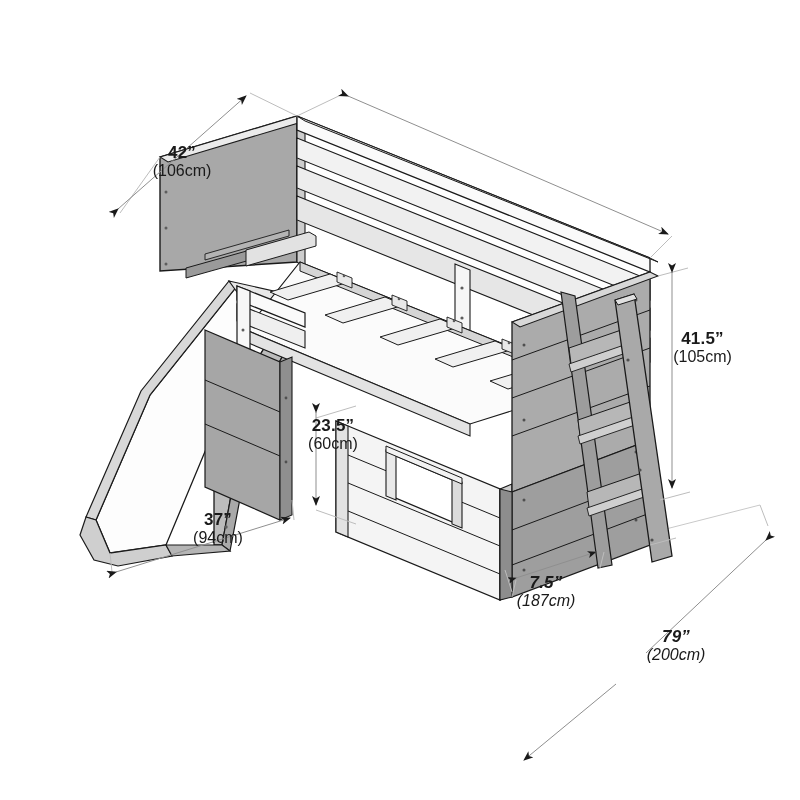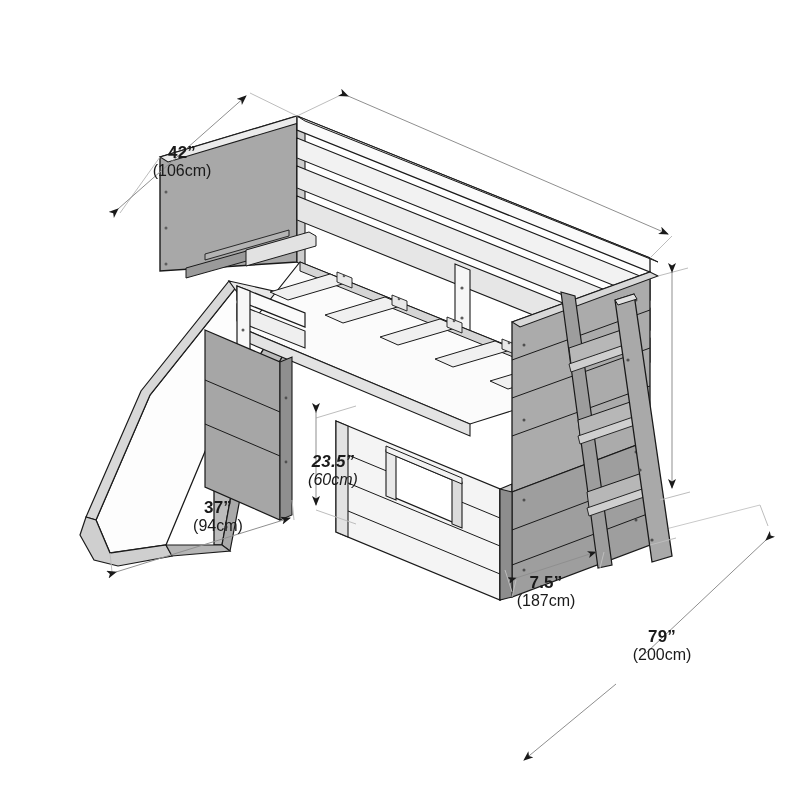--- a/index.html
+++ b/index.html
@@ -260,34 +260,38 @@
 </svg>
 
 <div class="dim-label" style="left:128px;top:143px;width:108px;">
   <div class="dim-in">42”</div>
   <div class="dim-cm">(106cm)</div>
 </div>
 
 <div class="dim-label" style="left:428px;top:156px;width:150px;">
 </div>
 
-
-<div class="dim-label" style="left:278px;top:452px;width:110px;font-style:italic;">
+<div class="dim-label" style="left:640px;top:329px;width:125px;">
+  <div class="dim-in">41.5”</div>
+  <div class="dim-cm">(105cm)</div>
+</div>
+
+<div class="dim-label" style="left:278px;top:416px;width:110px;">
   <div class="dim-in">23.5”</div>
   <div class="dim-cm">(60cm)</div>
 </div>
 
-<div class="dim-label" style="left:163px;top:498px;width:110px;">
+<div class="dim-label" style="left:163px;top:510px;width:110px;">
   <div class="dim-in">37”</div>
   <div class="dim-cm">(94cm)</div>
 </div>
 
-<div class="dim-label" style="left:487px;top:573px;width:118px;">
+<div class="dim-label" style="left:487px;top:573px;width:118px;font-style:italic;">
   <div class="dim-in">7.5”</div>
   <div class="dim-cm">(187cm)</div>
 </div>
 
-<div class="dim-label" style="left:603px;top:627px;width:118px;">
+<div class="dim-label" style="left:617px;top:627px;width:118px;font-style:italic;">
   <div class="dim-in">79”</div>
   <div class="dim-cm">(200cm)</div>
 </div>
 
 </div>
 
 </body></html>

